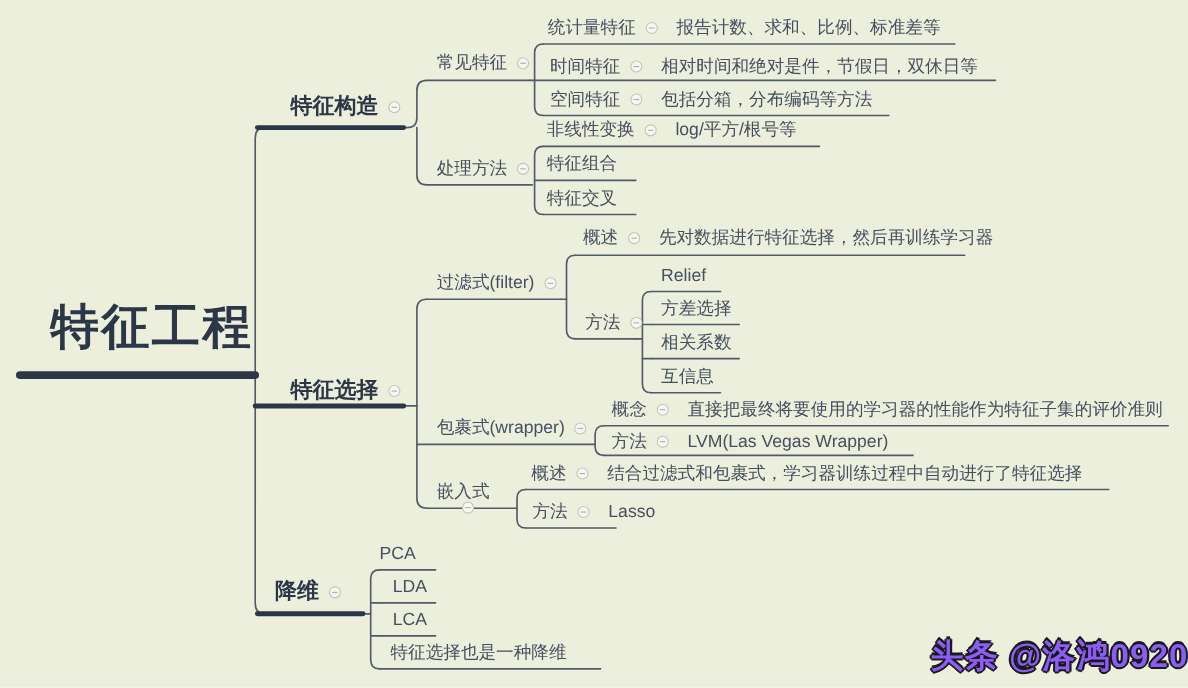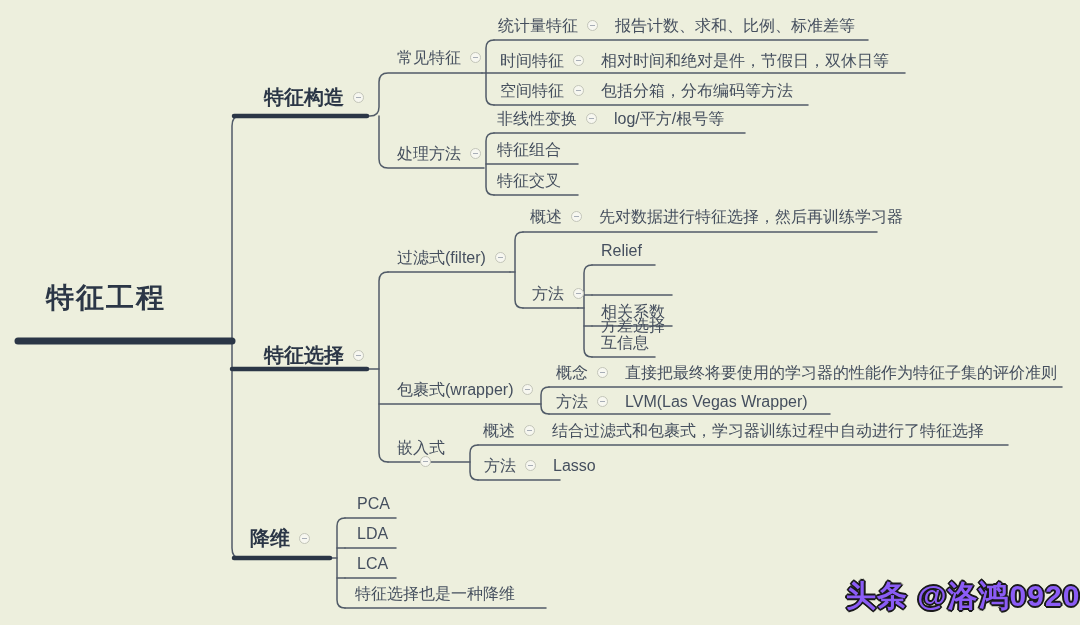--- a/index.html
+++ b/index.html
@@ -6,21 +6,21 @@
   body{font-family:"Liberation Sans","DejaVu Sans",sans-serif;}
   .canvas{
     position:relative;width:1080px;height:625px;overflow:hidden;
     background:#edefdd;
   }
   svg.lines{position:absolute;left:0;top:0;pointer-events:none;}
   .node{position:absolute;white-space:nowrap;display:flex;align-items:center;
         color:#454f5e;font-size:16px;line-height:17px;}
   .node .lbl{display:inline-block;}
   .branch{color:#2b3646;font-weight:bold;font-size:20px;line-height:23px;}
-  .rootnode{color:#2b3646;font-weight:bold;font-size:28px;line-height:40px;letter-spacing:2px;}
+  .rootnode{color:#2b3646;font-weight:bold;font-size:44px;line-height:40px;letter-spacing:2px;}
   .collapse{width:11px;height:11px;border-radius:50%;flex:0 0 auto;
             border:1px solid #c3c5b9;background:#f7f7f0;position:relative;
             margin-left:9px;box-sizing:border-box;}
   .collapse::after{content:"";position:absolute;left:2px;right:2px;top:4px;height:1px;background:#a8aeb7;}
   .desc{margin-left:17px;}
   .watermark{
     position:absolute;left:846px;top:576px;white-space:nowrap;
     font-size:30px;font-weight:bold;color:#8b5cf6;letter-spacing:1px;
     text-shadow:-2px 0 0 #1a1a1a,2px 0 0 #1a1a1a,0 -2px 0 #1a1a1a,0 2px 0 #1a1a1a,
                 -1px -1px 0 #1a1a1a,1px 1px 0 #1a1a1a,1px -1px 0 #1a1a1a,-1px 1px 0 #1a1a1a;
@@ -156,21 +156,21 @@
 
   <div class="node" style="left:532px;top:285px;">
     <span class="lbl">方法</span>
     <span class="collapse"></span>
   </div>
 
   <div class="node" style="left:601px;top:242px;">
     <span class="lbl">Relief</span>
   </div>
 
-  <div class="node" style="left:601px;top:272px;margin-top:45px;">
+  <div class="node" style="left:601px;top:272px;">
     <span class="lbl">方差选择</span>
   </div>
 
   <div class="node" style="left:601px;top:303px;">
     <span class="lbl">相关系数</span>
   </div>
 
   <div class="node" style="left:601px;top:334px;">
     <span class="lbl">互信息</span>
   </div>
@@ -207,21 +207,21 @@
     <span class="lbl">方法</span>
     <span class="collapse"></span>
     <span class="desc">Lasso</span>
   </div>
 
   <div class="node branch" style="left:250px;top:527px;">
     <span class="lbl">降维</span>
     <span class="collapse"></span>
   </div>
 
-  <div class="node" style="left:357px;top:495px;">
+  <div class="node" style="left:345px;top:495px;">
     <span class="lbl">PCA</span>
   </div>
 
   <div class="node" style="left:357px;top:525px;">
     <span class="lbl">LDA</span>
   </div>
 
   <div class="node" style="left:357px;top:555px;">
     <span class="lbl">LCA</span>
   </div>

